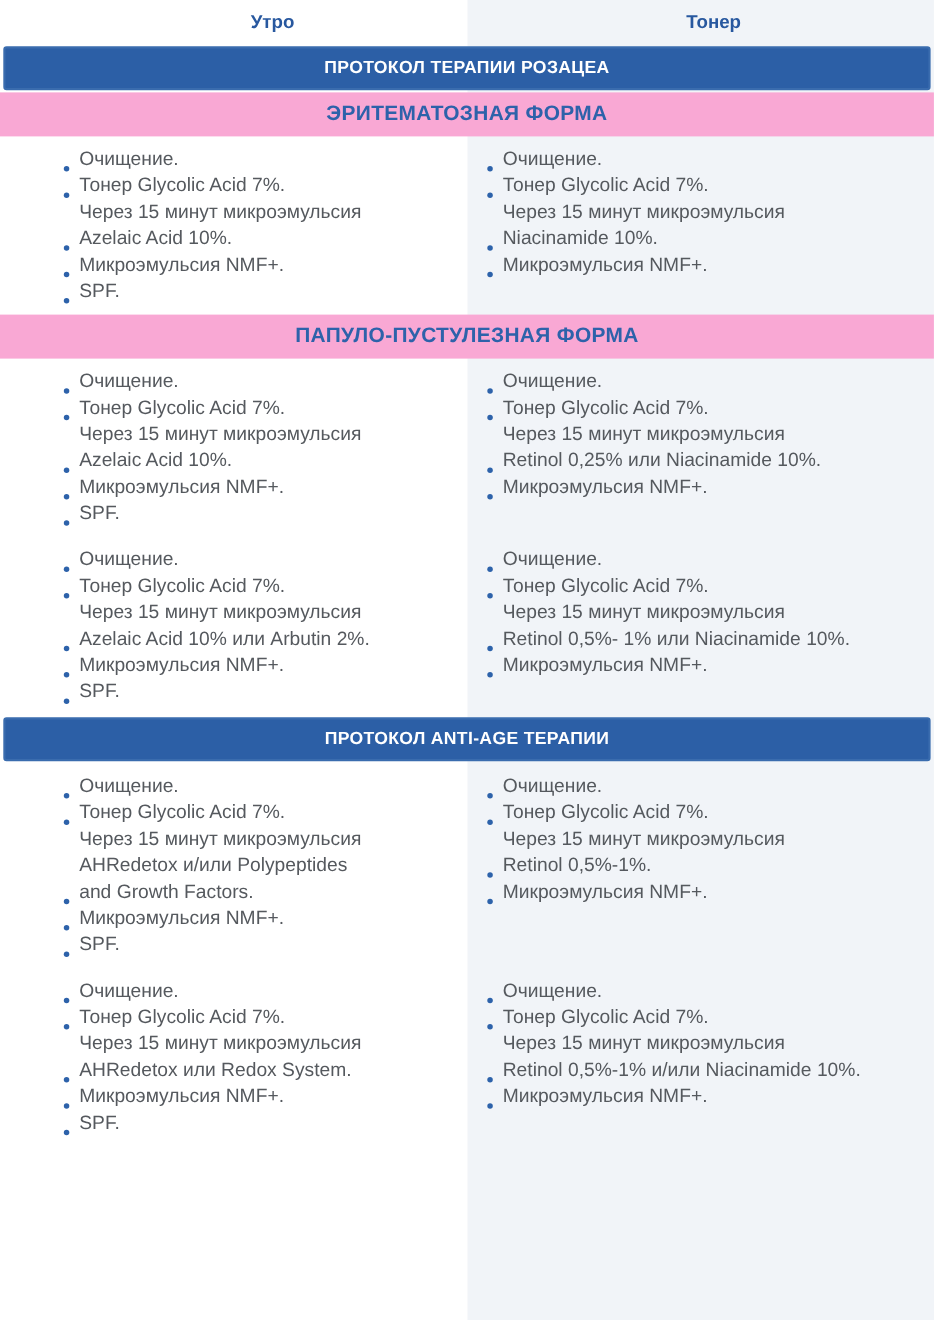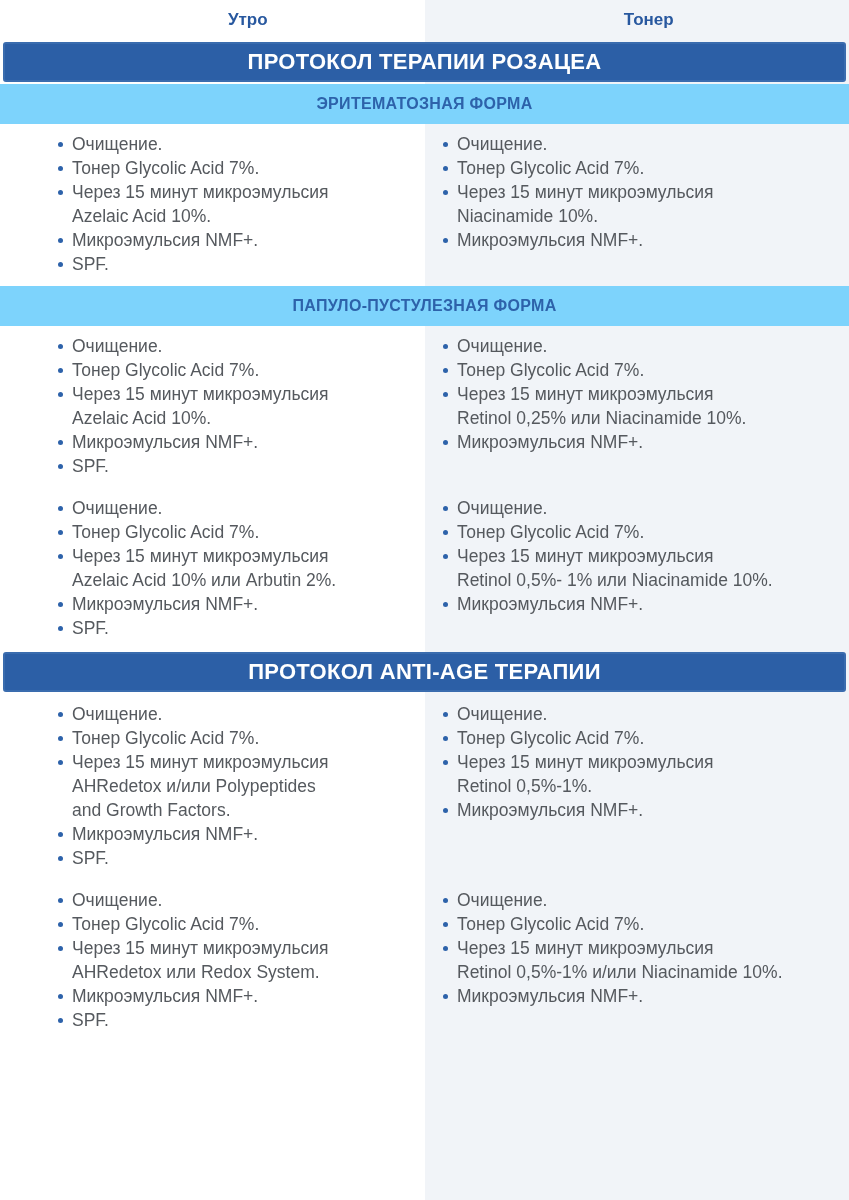--- a/index.html
+++ b/index.html
@@ -33,40 +33,40 @@
   .header-cell.morning { width: 425px; }
   .header-cell.evening { width: 424px; }
 
   .banner-dark-row { flex: 0 0 auto; padding: 2px 3px; }
   .banner-dark {
     height: 40px; box-sizing: border-box;
     background: #2c5fa6;
     border: 2px solid #3a6cae;
     border-radius: 3px;
     display: flex; align-items: center; justify-content: center;
-    color: #ffffff; font-weight: bold; font-size: 22px;
+    color: #ffffff; font-weight: bold; font-size: 16px;
     letter-spacing: 0.3px;
   }
   .banner-light {
     flex: 0 0 auto;
     height: 40px;
-    background: #7dd3fc;
+    background: #f9a8d4;
     display: flex; align-items: center; justify-content: center;
-    color: #2d62aa; font-weight: bold; font-size: 16px;
+    color: #2d62aa; font-weight: bold; font-size: 19px;
     letter-spacing: 0.3px;
   }
 
   .lists-row { display: flex; flex: 0 0 auto; }
   .list-cell { box-sizing: border-box; padding: 8px 16px 10px 58px; }
   .list-cell.morning { width: 425px; }
   .list-cell.evening { width: 424px; padding-left: 18px; }
 
   ul.steps { margin: 0; padding: 0; list-style: none; }
   ul.steps li {
-    display: flex; align-items: flex-start;
+    display: flex; align-items: flex-end;
     font-size: 17.5px; line-height: 24px; color: #55595e;
   }
   .dot {
     flex: 0 0 auto;
     width: 5px; height: 5px; border-radius: 50%;
     background: #2d62aa;
     margin: 10px 9px 0 0;
   }
   .li-text { white-space: pre-line; }
 

